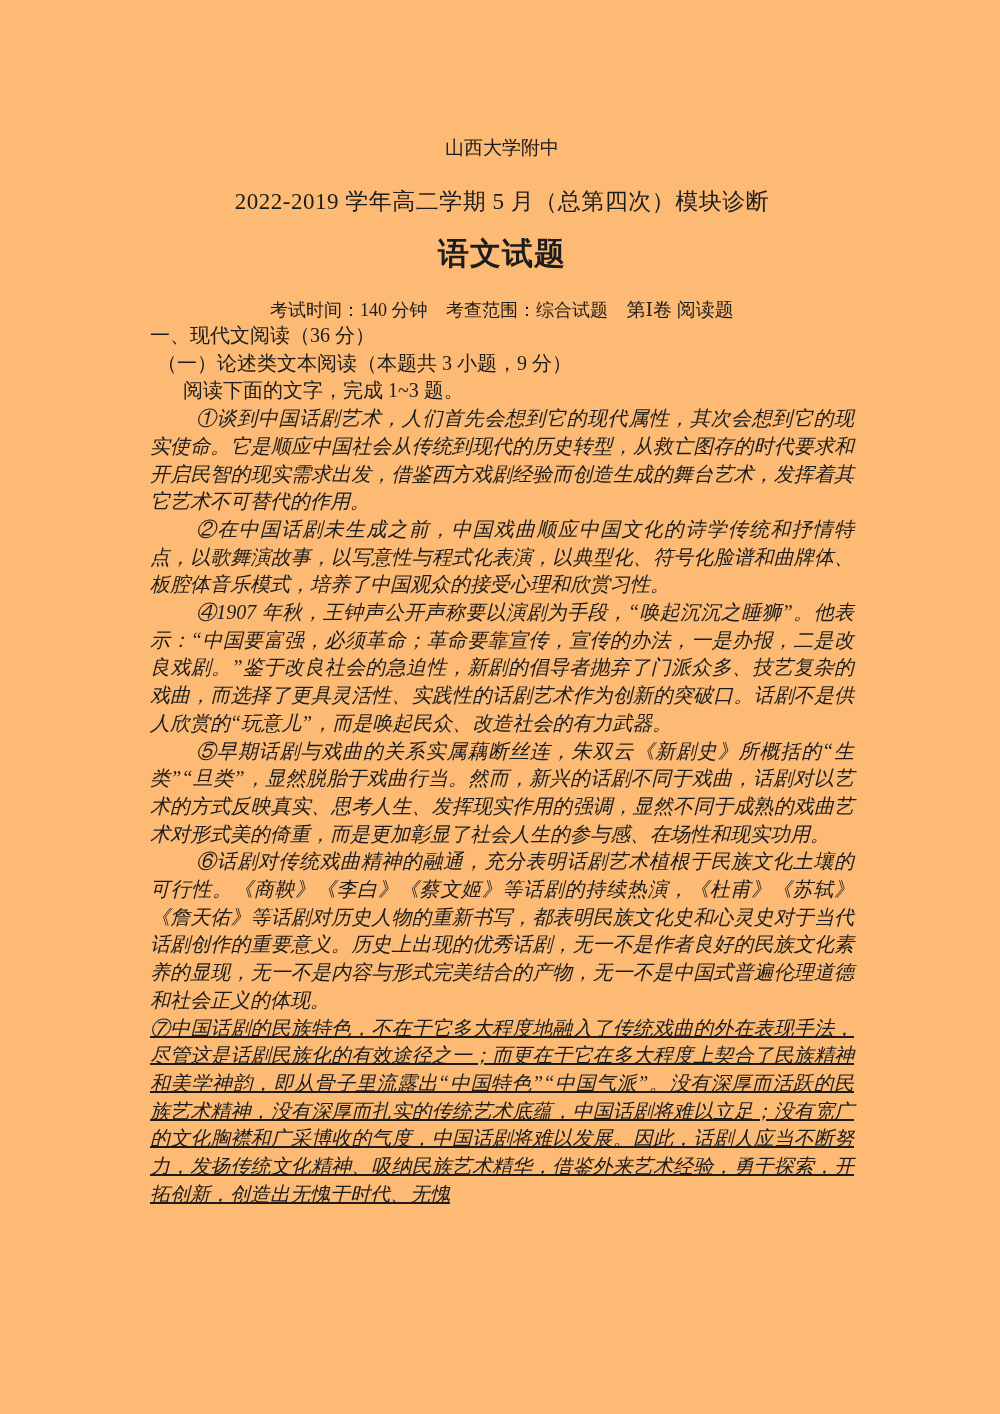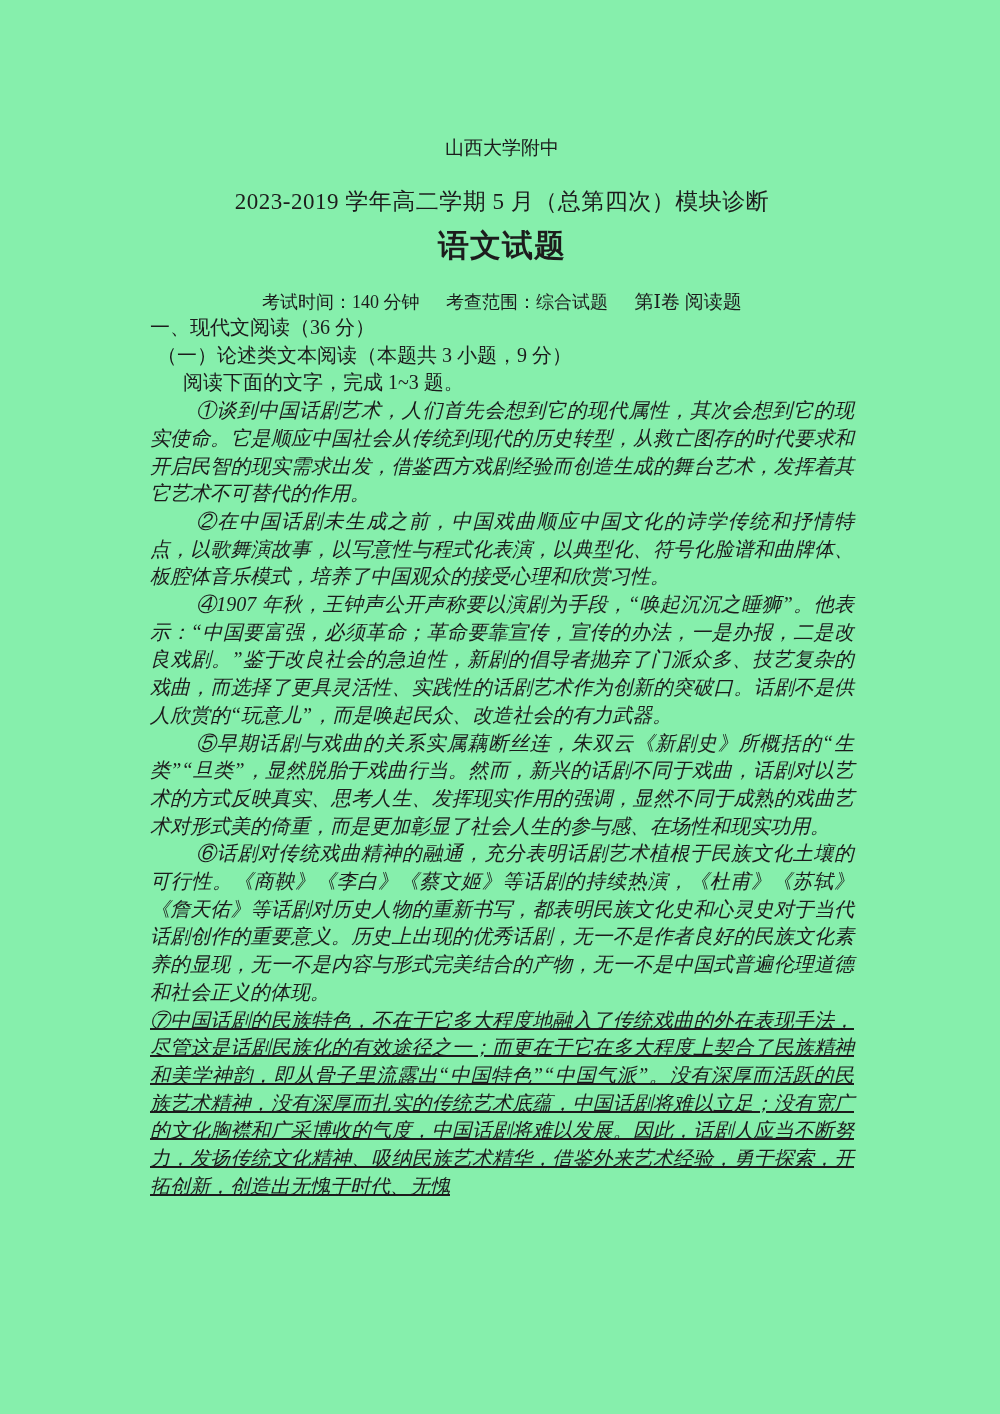--- a/index.html
+++ b/index.html
@@ -5,21 +5,21 @@
   html, body {
     margin: 0;
     padding: 0;
     background: #ffffff;
   }
   .page {
     position: relative;
     width: 1000px;
     height: 1414px;
     box-sizing: border-box;
-    background: #86efac;
+    background: #fdba74;
     padding: 136px 146px 0 150px;
     font-family: "Liberation Serif", "DejaVu Serif", serif;
     color: #1c1c1c;
     overflow: hidden;
   }
   .school {
     text-align: center;
     font-size: 19px;
     line-height: 24px;
   }
@@ -28,32 +28,32 @@
     font-size: 23px;
     line-height: 28px;
     margin-top: 28px;
     letter-spacing: 0.5px;
   }
   .subject {
     text-align: center;
     font-size: 31px;
     line-height: 36px;
     font-weight: bold;
-    margin-top: 12px;
+    margin-top: 20px;
     letter-spacing: 1px;
   }
   .meta {
     text-align: center;
     font-size: 18px;
     line-height: 24px;
     margin-top: 26px;
     white-space: nowrap;
   }
   .meta .part { display: inline-block; text-align: right; }
-  .meta .part + .part { margin-left: 22px; }
+  .meta .part + .part { margin-left: 14px; }
   .meta .volume {
     font-weight: normal;
     font-size: 19px;
     margin-left: 26px;
   }
   .content {
     margin-top: 0;
     font-size: 20px;
     line-height: 27.7px;
   }
@@ -68,21 +68,21 @@
   }
   .kai.noindent { text-indent: 0; text-decoration: underline; }
 </style>
 </head>
 <body>
 
 <div class="page">
 
   <div class="school">山西大学附中</div>
 
-  <div class="exam-title">2023-2019 学年高二学期 5 月（总第四次）模块诊断</div>
+  <div class="exam-title">2022-2019 学年高二学期 5 月（总第四次）模块诊断</div>
 
   <div class="subject">语文试题</div>
 
   <div class="meta">
     <span class="part">考试时间：140 分钟</span>
     <span class="part">考查范围：综合试题</span>
     <span class="part volume">第Ⅰ卷 阅读题</span>
   </div>
 
   <div class="content">

